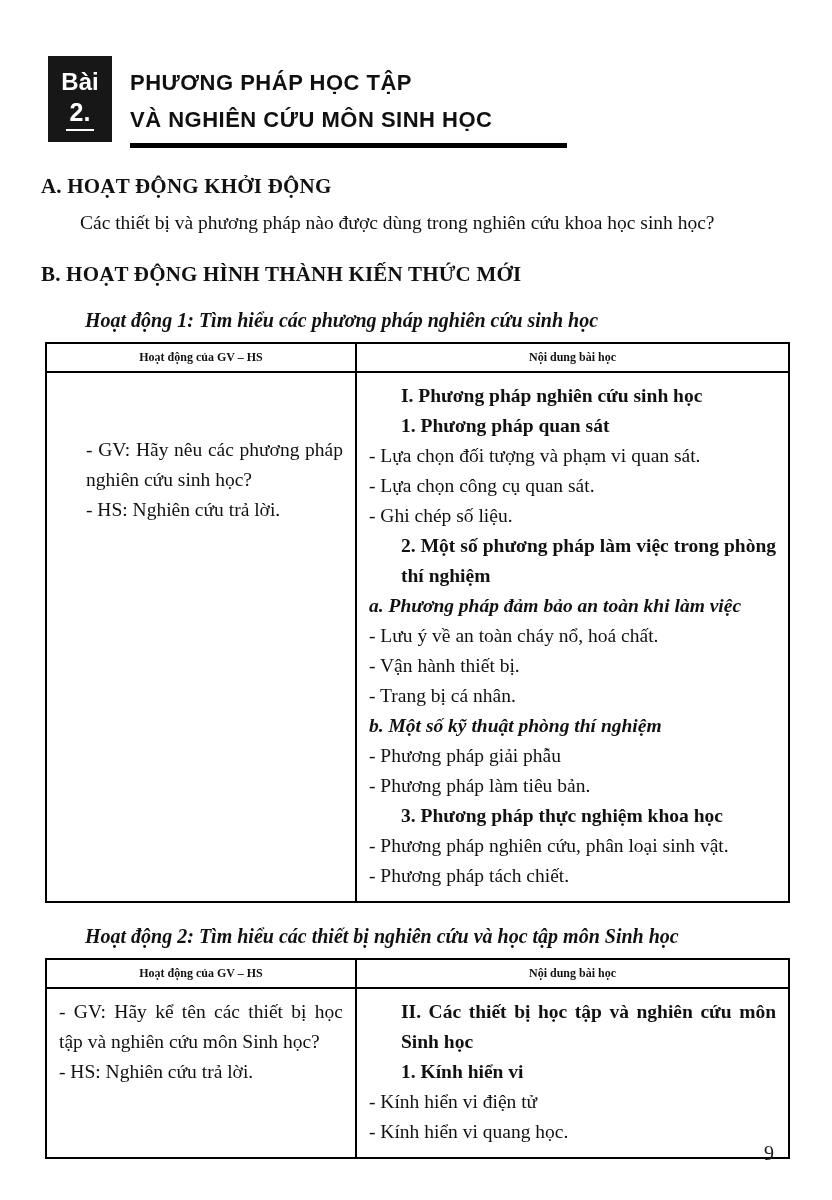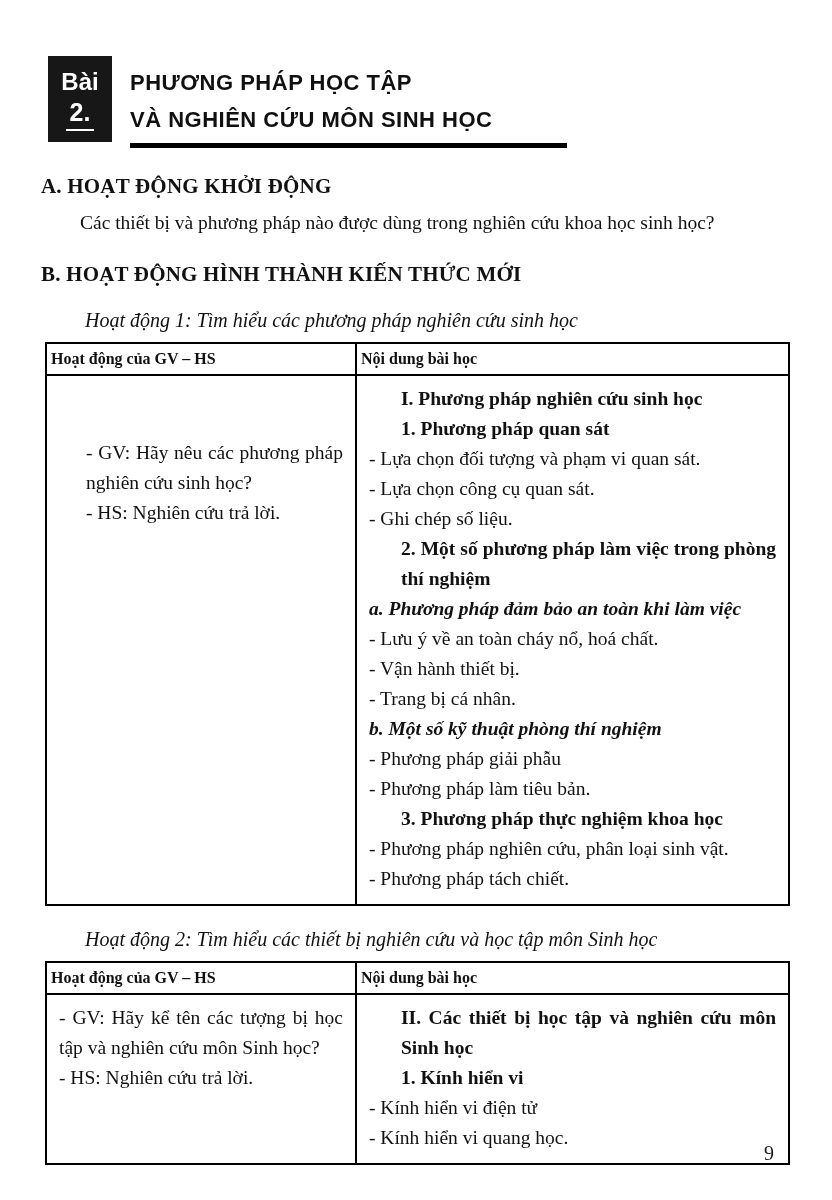--- a/index.html
+++ b/index.html
@@ -62,35 +62,36 @@
     letter-spacing: 0.2px;
   }
   .section-body {
     font-size: 19.5px;
     margin: 10px 42px 0 80px;
     line-height: 27px;
   }
   .activity-caption {
     font-size: 20px;
     font-style: italic;
-    font-weight: normal;
+    font-weight: bold;
     margin: 22px 42px 0 85px;
   }
 
   
   .tbl {
     display: grid;
     grid-template-columns: 310px 1fr;
     border: 2px solid #000000;
     margin: 10px 42px 0 45px;
     width: 745px;
   }
   .tbl .th {
     font-weight: bold;
-    font-size: 16px;
+    font-size: 12px;
+    text-align: center;
     padding: 6px 4px;
     border-bottom: 2px solid #000000;
   }
   .tbl .th.left, .tbl .td.left { border-right: 2px solid #000000; }
   .tbl .td { padding: 8px 12px 10px 12px; }
   .tbl .td.left { text-align: justify; }
   .t1 .td.left { padding-top: 62px; margin-left: 27px; }
   .line {
     font-size: 19.5px;
     line-height: 30px;
@@ -158,21 +159,21 @@
         <div class="line">- Phương pháp tách chiết.</div>
       </div>
   </div>
 
   <p class="activity-caption">Hoạt động 2: Tìm hiểu các thiết bị nghiên cứu và học tập môn Sinh học</p>
 
   <div class="tbl t2">
     <div class="th left">Hoạt động của GV – HS</div>
     <div class="th">Nội dung bài học</div>
     <div class="td left">
-        <div class="line">- GV: Hãy kể tên các tượng bị học tập và nghiên cứu môn Sinh học?</div>
+        <div class="line">- GV: Hãy kể tên các thiết bị học tập và nghiên cứu môn Sinh học?</div>
         <div class="line">- HS: Nghiên cứu trả lời.</div>
       </div>
     <div class="td">
         <div class="line bold">II. Các thiết bị học tập và nghiên cứu môn Sinh học</div>
         <div class="line bold">1. Kính hiển vi</div>
         <div class="line">- Kính hiển vi điện tử</div>
         <div class="line">- Kính hiển vi quang học.</div>
       </div>
   </div>
 

